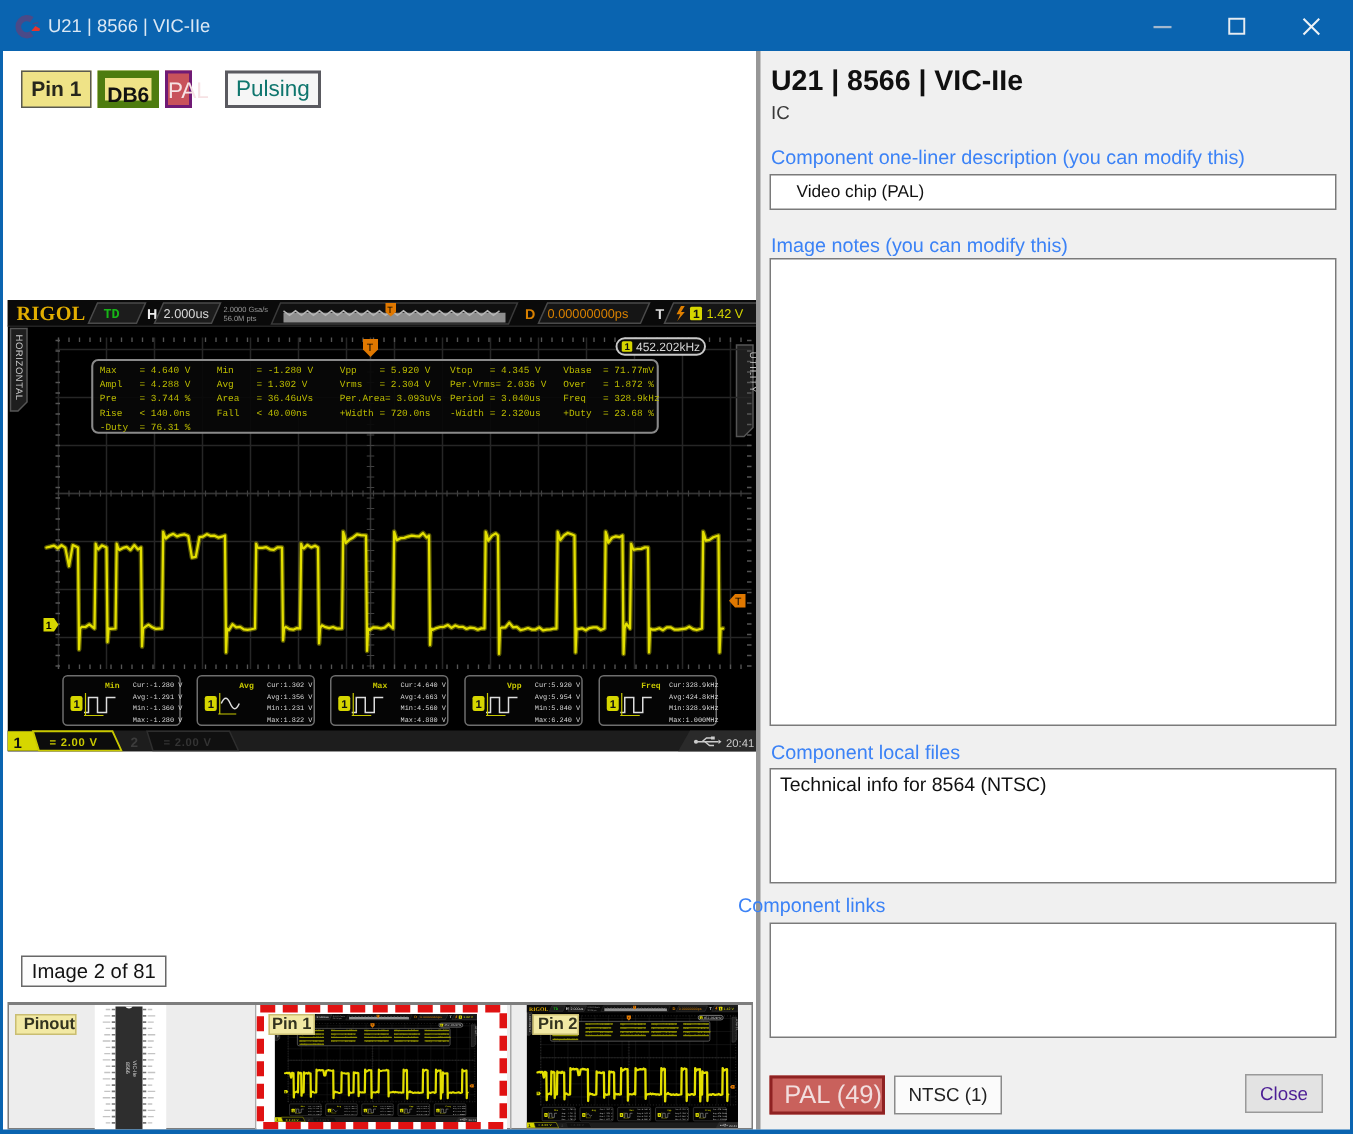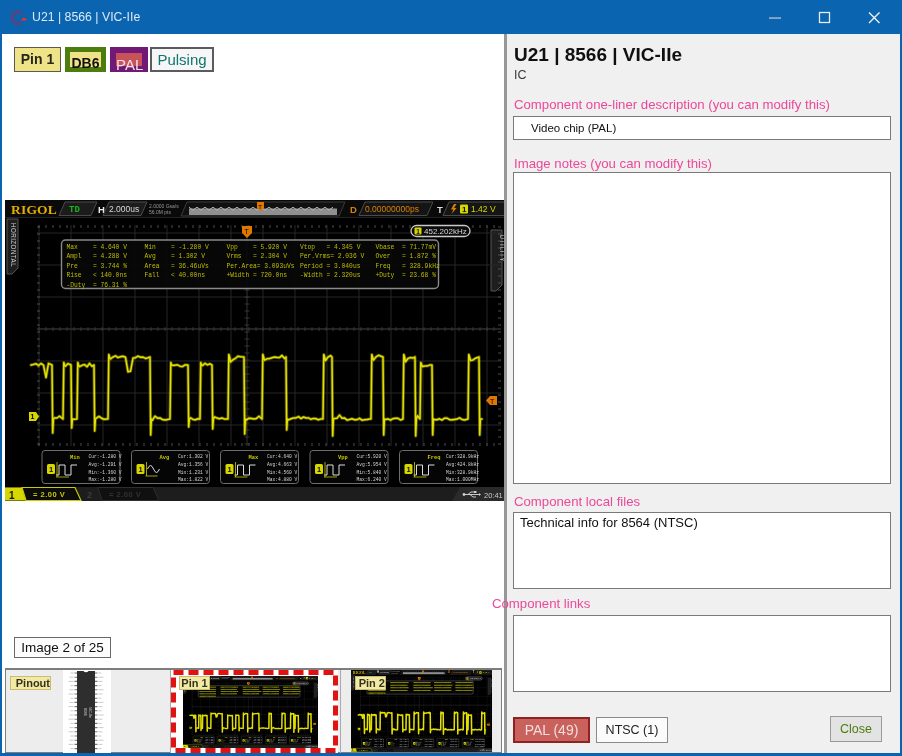--- a/index.html
+++ b/index.html
@@ -1,34 +1,34 @@
 <!DOCTYPE html>
 <html><head><meta charset="utf-8"><style>
 html,body{margin:0;padding:0}
 body{width:902px;height:756px;position:relative;font-family:'Liberation Sans',sans-serif;background:#fff;overflow:hidden}
 .a{position:absolute;box-sizing:border-box}
-.lbl{font-size:13.2px;color:#ec4899}
+.lbl{font-size:13.2px;color:#3b82f6}
 .box{background:#fff;border:1px solid #7a7a7a}
 .tag{position:absolute;top:47px;height:25px;line-height:23px;text-align:center;font-size:15px;box-sizing:border-box}
 </style></head><body>
 <div class="a" style="left:0;top:0;width:902px;height:34px;background:#0a64b0"></div>
 <svg width="18" height="17" viewBox="0 0 18 17" style="position:absolute;left:10px;top:9px">
     <path d="M12.4 2.4 A7.7 7.8 0 1 0 12.4 15.2 L10.0 11.75 A3.6 3.7 0 1 1 10.0 5.85 Z" fill="#4a4a88" fill-rule="evenodd"></path>
     <path d="M11.4 6.6 L15.4 5.5 L15.6 6.7 L11.8 7.4 Z" fill="#4a4a88"></path>
     <path d="M10.9 11.6 L13.6 8.4 L16.8 10.2 L16.2 11.6 Z" fill="#e8342c"></path>
   </svg>
 <div class="a" style="left:32px;top:10px;font-size:12.3px;color:#dbe8f4">U21 | 8566 | VIC-IIe</div>
 <svg width="140" height="34" viewBox="0 0 140 34" style="position:absolute;left:762px;top:0">
     <rect x="7" y="17.3" width="12" height="1.5" fill="#a3b8ce"></rect>
     <rect x="57.5" y="12.5" width="10" height="10" fill="none" stroke="#e6ecf2" stroke-width="1.3"></rect>
     <path d="M107 12.5 L117.5 23 M117.5 12.5 L107 23" stroke="#eef2f6" stroke-width="1.4"></path>
   </svg>
 <div class="tag" style="left:14px;width:47px;background:#efe387;border:1px solid #5a5a50;font-weight:bold;font-size:14px;color:#27271c">Pin 1</div>
 <div class="tag" style="left:65px;width:41px;background:#efe387;border:5px solid #4d7c0f;font-weight:bold;font-size:14px;color:#111">DB6</div>
-<div class="tag" style="left:110px;width:38px;background:#c8525b;border:6px solid #701a75;color:#f6e2e4">PAL</div>
+<div class="tag" style="left:110px;width:18px;background:#c8525b;border:2px solid #701a75;color:#f6e2e4">PAL</div>
 <div class="tag" style="left:150px;width:64px;background:#f6f6f6;border:2px solid #5a5a60;line-height:21px;color:#0f766e">Pulsing</div>
 <svg width="0" height="0" style="position:absolute">
     <defs>
       <symbol id="scopeS" viewBox="0 0 500 301" preserveAspectRatio="none">
         <rect x="0" y="0" width="500" height="301" fill="#000"></rect>
 <rect x="0" y="0" width="500" height="17.5" fill="#0a0a0a"></rect>
 <line x1="0" y1="17.5" x2="500" y2="17.5" stroke="#222" stroke-width="1"></line>
 <text x="6" y="13.5" font-family="Liberation Serif,serif" font-weight="bold" font-size="13.5" letter-spacing="0.2" fill="#e2ae00">RIGOL</text>
 <path d="M60 2 L92 2 L86 15.5 L54 15.5 Z" fill="#1c1c1c" stroke="#4a4a4a" stroke-width="1"></path>
 <text x="64" y="12" font-family="Liberation Mono,monospace" font-weight="bold" font-size="9" fill="#17b517">TD</text>
@@ -344,21 +344,21 @@
           <rect x="469" y="291" width="2.5" height="2" fill="#ccc" stroke="none"></rect>
           <path d="M474 293 l2 1.5 l-2 1.5 z" fill="#ccc" stroke="none"></path>
         </g>
 <text x="479" y="298" font-family="Liberation Sans,sans-serif" font-size="7.5" fill="#ccc">20:41</text>
       </symbol>
     </defs>
   </svg>
 <svg class="a" style="left:5px;top:200px" width="500" height="301" viewBox="0 0 500 301">
     <use href="#scopeS" width="500" height="301"></use>
   </svg>
-<div class="a" style="left:14px;top:637px;width:97px;height:21px;border:1px solid #686868;background:#fcfcfc;font-size:13.5px;color:#111;text-align:center;line-height:20px">Image 2 of 25</div>
+<div class="a" style="left:14px;top:637px;width:97px;height:21px;border:1px solid #686868;background:#fcfcfc;font-size:13.5px;color:#111;text-align:center;line-height:20px">Image 2 of 81</div>
 <div class="a" style="left:5px;top:668px;width:497px;height:85px;background:#ededed;border:1px solid #7d7d7d;border-top-width:2px"></div>
 <div class="a" style="left:170px;top:670px;width:1px;height:83px;background:#aaa"></div>
 <div class="a" style="left:340px;top:670px;width:1px;height:83px;background:#aaa"></div>
 <svg class="a" style="left:63px;top:670px" width="48" height="83" viewBox="0 0 48 83">
     <rect x="0" y="0" width="48" height="83" fill="#fff"></rect>
     <rect x="14" y="1" width="18" height="82" fill="#2e2e2e"></rect>
     <path d="M20.5 1 a3 3 0 0 0 5 0 Z" fill="#fff"></path>
     <path d="M11.5 3.0 h2.5 M32 3.0 h2.5 M11.5 7.2 h2.5 M32 7.2 h2.5 M11.5 11.4 h2.5 M32 11.4 h2.5 M11.5 15.6 h2.5 M32 15.6 h2.5 M11.5 19.8 h2.5 M32 19.8 h2.5 M11.5 24.0 h2.5 M32 24.0 h2.5 M11.5 28.2 h2.5 M32 28.2 h2.5 M11.5 32.4 h2.5 M32 32.4 h2.5 M11.5 36.6 h2.5 M32 36.6 h2.5 M11.5 40.8 h2.5 M32 40.8 h2.5 M11.5 45.0 h2.5 M32 45.0 h2.5 M11.5 49.2 h2.5 M32 49.2 h2.5 M11.5 53.4 h2.5 M32 53.4 h2.5 M11.5 57.6 h2.5 M32 57.6 h2.5 M11.5 61.8 h2.5 M32 61.8 h2.5 M11.5 66.0 h2.5 M32 66.0 h2.5 M11.5 70.2 h2.5 M32 70.2 h2.5 M11.5 74.4 h2.5 M32 74.4 h2.5 M11.5 78.6 h2.5 M32 78.6 h2.5" stroke="#777" stroke-width="1.1" fill="none"></path>
     <path d="M7.5 3.0 h3 M35.5 3.0 h3 M6.5 7.2 h4 M35.5 7.2 h5 M5.5 11.4 h5 M35.5 11.4 h4 M7.5 15.6 h3 M35.5 15.6 h3 M6.5 19.8 h4 M35.5 19.8 h5 M5.5 24.0 h5 M35.5 24.0 h4 M7.5 28.2 h3 M35.5 28.2 h3 M6.5 32.4 h4 M35.5 32.4 h5 M5.5 36.6 h5 M35.5 36.6 h4 M7.5 40.8 h3 M35.5 40.8 h3 M6.5 45.0 h4 M35.5 45.0 h5 M5.5 49.2 h5 M35.5 49.2 h4 M7.5 53.4 h3 M35.5 53.4 h3 M6.5 57.6 h4 M35.5 57.6 h5 M5.5 61.8 h5 M35.5 61.8 h4 M7.5 66.0 h3 M35.5 66.0 h3 M6.5 70.2 h4 M35.5 70.2 h5 M5.5 74.4 h5 M35.5 74.4 h4 M7.5 78.6 h3 M35.5 78.6 h3" stroke="#c4c4c4" stroke-width="0.9" fill="none"></path>
     <text x="21" y="38" font-family="Liberation Sans,sans-serif" font-size="3.5" fill="#ddd" transform="rotate(90 21 38)">8566</text>
@@ -381,17 +381,17 @@
 <div class="a" style="left:514px;top:44px;font-size:19px;font-weight:bold;color:#101010">U21 | 8566 | VIC-IIe</div>
 <div class="a" style="left:514px;top:68px;font-size:12.5px;color:#383838">IC</div>
 <div class="a lbl" style="left:514px;top:97px">Component one-liner description (you can modify this)</div>
 <div class="a box" style="left:513px;top:116px;width:378px;height:24px;font-size:11.5px;color:#111;line-height:23px;padding-left:17px">Video chip (PAL)</div>
 <div class="a lbl" style="left:514px;top:156px">Image notes (you can modify this)</div>
 <div class="a box" style="left:513px;top:172px;width:378px;height:312px"></div>
 <div class="a lbl" style="left:514px;top:494px">Component local files</div>
 <div class="a box" style="left:513px;top:512px;width:378px;height:77px;font-size:13px;color:#111;padding:2px 0 0 6px">Technical info for 8564 (NTSC)</div>
 <div class="a lbl" style="left:492px;top:596px">Component links</div>
 <div class="a box" style="left:513px;top:615px;width:378px;height:77px"></div>
-<div class="a" style="left:513px;top:717px;width:77px;height:26px;background:#c9615c;border:2px solid #8f2222;color:#f2dede;font-size:14px;text-align:center;line-height:22px">PAL (49)</div>
+<div class="a" style="left:513px;top:717px;width:77px;height:26px;background:#c9615c;border:2px solid #8f2222;color:#f2dede;font-size:17px;text-align:right;line-height:22px">PAL (49)</div>
 <div class="a" style="left:596px;top:717px;width:72px;height:26px;background:#fbfbfb;border:1px solid #8a8a8a;color:#222;font-size:12.5px;text-align:center;line-height:24px">NTSC (1)</div>
-<div class="a" style="left:830px;top:716px;width:52px;height:26px;background:#e3e3e3;border:1px solid #9a9a9a;color:#4d7c0f;font-size:12.5px;text-align:center;line-height:24px">Close</div>
+<div class="a" style="left:830px;top:716px;width:52px;height:26px;background:#e3e3e3;border:1px solid #9a9a9a;color:#4c1d95;font-size:12.5px;text-align:center;line-height:24px">Close</div>
 <div class="a" style="left:0;top:34px;width:2px;height:722px;background:#0a64b0"></div>
 <div class="a" style="left:900px;top:34px;width:2px;height:722px;background:#0a64b0"></div>
 <div class="a" style="left:0;top:753px;width:902px;height:3px;background:#0a64b0"></div>
 </body></html>

